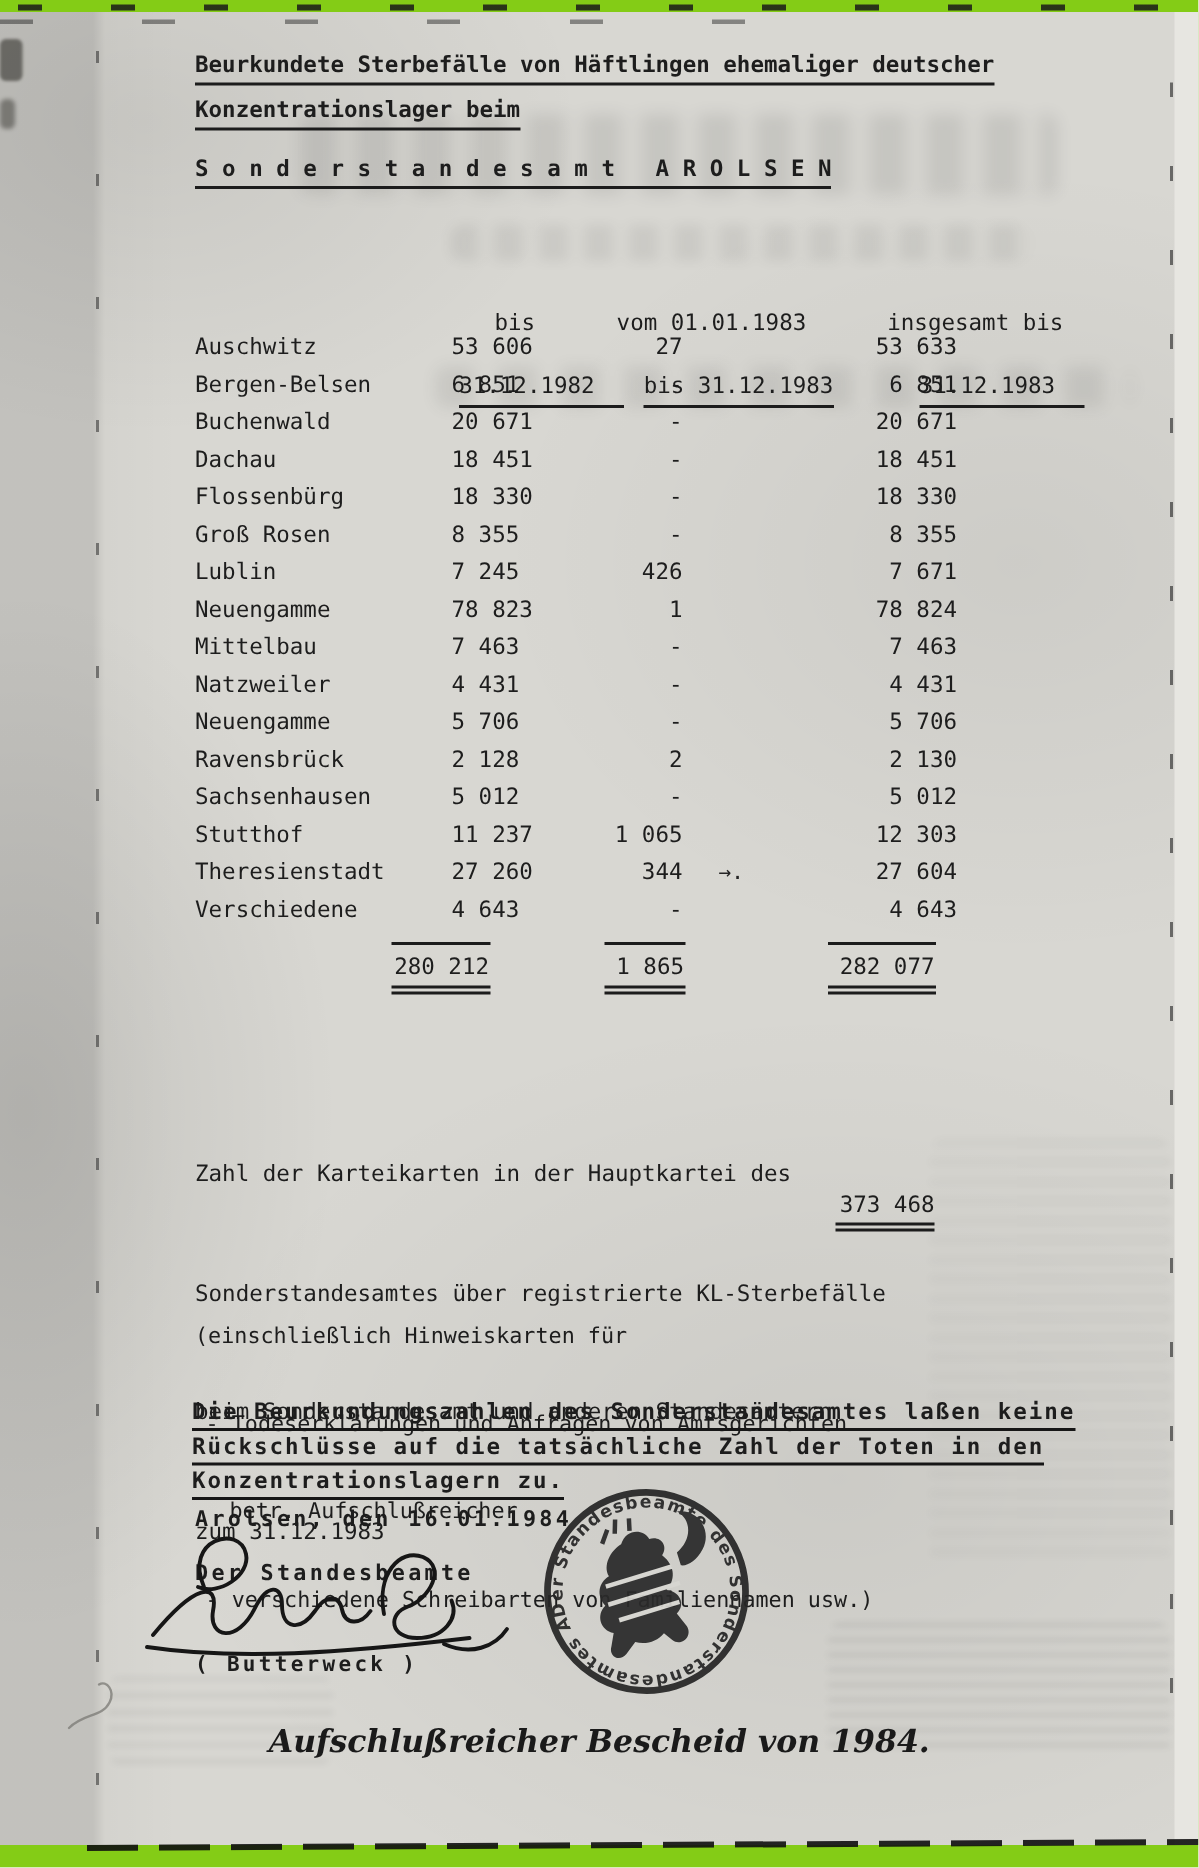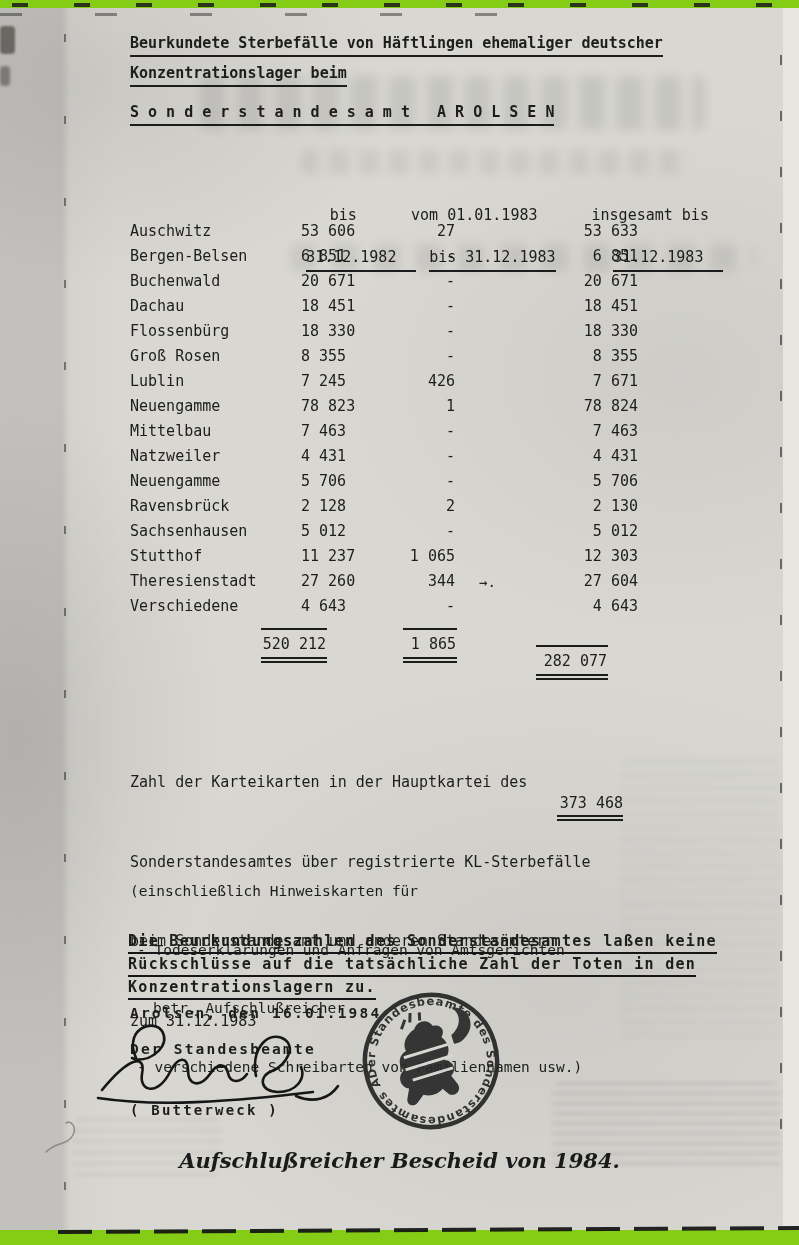--- a/index.html
+++ b/index.html
@@ -57,21 +57,21 @@
   .hline2{border-bottom:2px solid #1c1c1c;padding-bottom:2px;display:inline-block;}
   .h1 .hline2{padding-right:20px;} .h3 .hline2{padding-right:20px;}
   
   .tbl{position:absolute;left:130px;top:221px;width:508px;}
   .trow{display:grid;grid-template-columns:135px 60px 130px 183px;height:25px;align-items:start;}
   .tc{font-size:15px;line-height:21px;white-space:pre;}
   .num{text-align:right;margin-left:36px;}
   
   .tot{position:absolute;top:628px;font-size:15px;text-align:right;white-space:pre;
        border-top:2px solid #1c1c1c;border-bottom:6px double #1c1c1c;padding:5px 1px 4px;}
-  .tot1{left:261px;width:64px;} .tot2{left:403px;width:52px;} .tot3{left:536px;width:70px;margin-top:17px;}
+  .tot1{left:261px;width:64px;} .tot2{left:403px;width:52px;} .tot3{left:552px;width:70px;}
   
   .kartei{position:absolute;left:130px;top:716px;font-size:15px;line-height:26.5px;white-space:pre;}
   .ktotal{position:absolute;left:557px;top:794px;width:66px;font-size:15px;text-align:right;
        border-bottom:6px double #1c1c1c;padding-bottom:3px;white-space:pre;}
   
   .note{position:absolute;left:130px;top:843px;font-size:14.5px;line-height:19.5px;white-space:pre;}
   .note .ind1{padding-left:7px;} .note .ind2{padding-left:23px;}
   
   .statement{position:absolute;left:128px;top:932px;font-size:15px;font-weight:bold;letter-spacing:1.3px;}
   .statement div{margin-bottom:1px;}
@@ -219,21 +219,21 @@
       </div>
       <div class="trow">
         <div class="tc">Verschiedene</div>
         <div class="tc num">4 643</div>
         <div class="tc num">-</div>
         <div class="tc num">4 643</div>
       </div>
   </div>
   <div class="tw arrowmark">→.</div>
 
-  <div class="tot tot1">520 212</div>
+  <div class="tot tot1">280 212</div>
   <div class="tot tot2">1 865</div>
   <div class="tot tot3">282 077</div>
 
   <div class="kartei">
     <div>Zahl der Karteikarten in der Hauptkartei des</div>
     <div>Sonderstandesamtes über registrierte KL-Sterbefälle</div>
     <div>beim Sonderstandesamt und anderen Standesämtern</div>
     <div>zum 31.12.1983</div>
   </div>
   <div class="ktotal">373 468</div>

